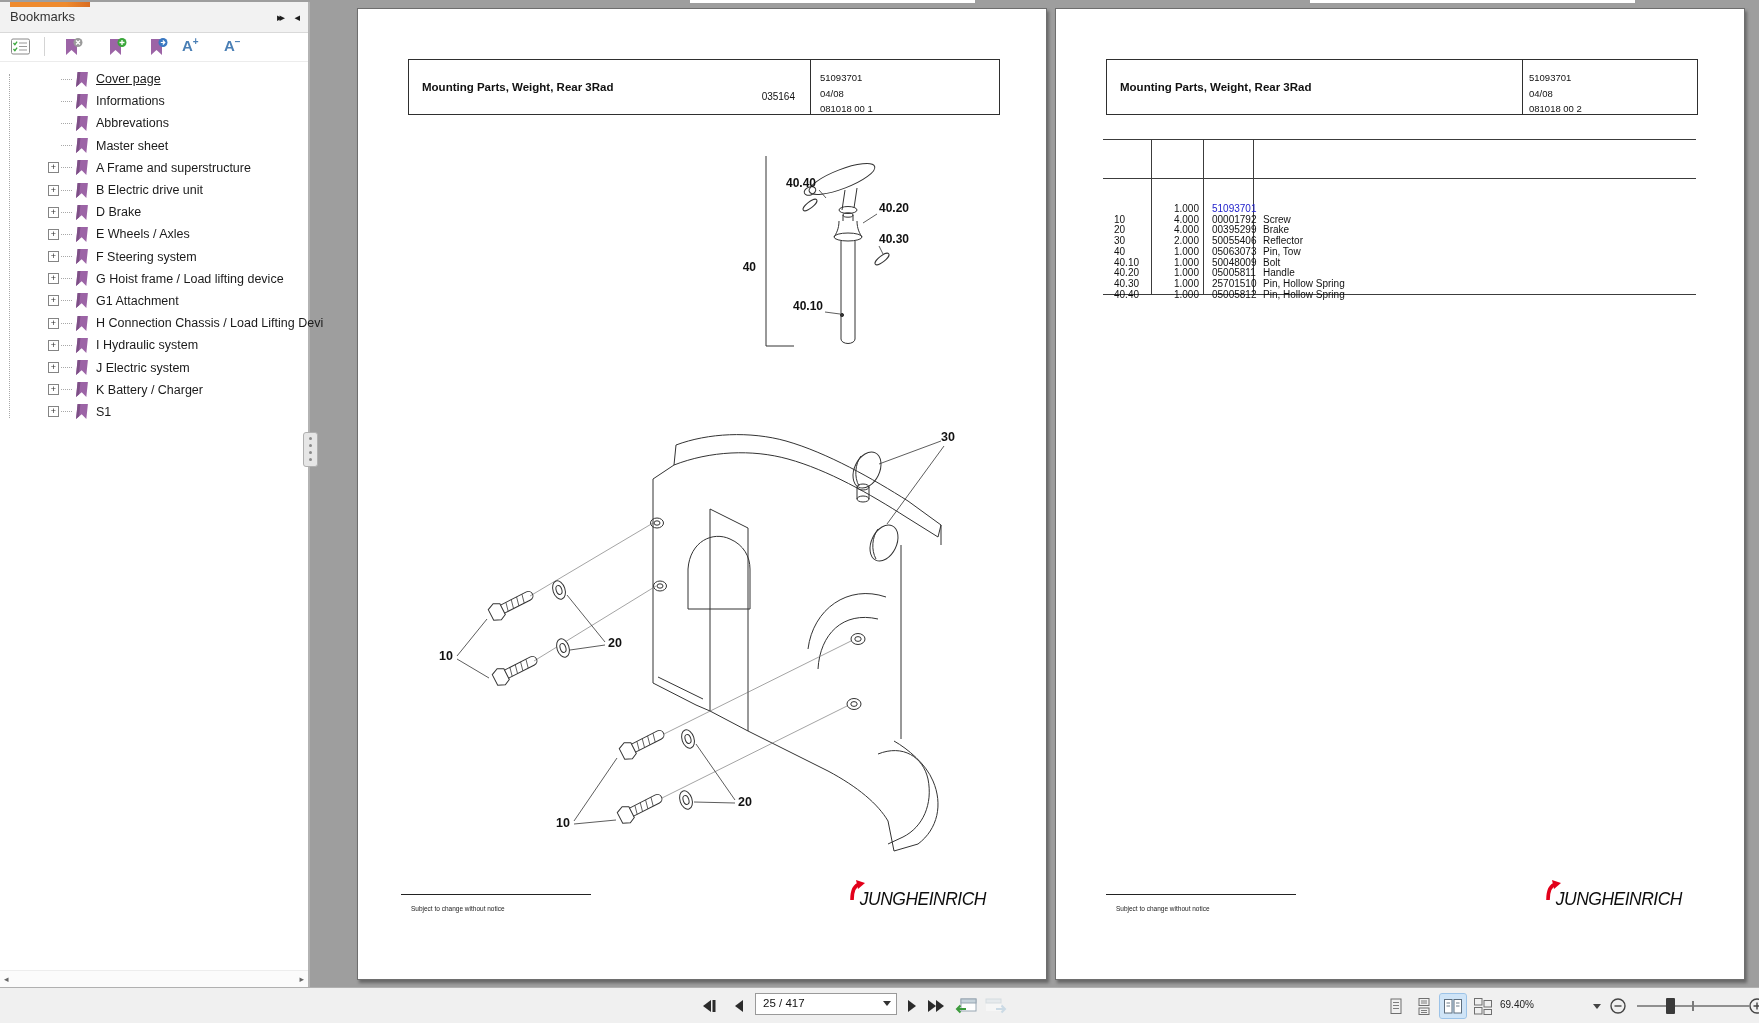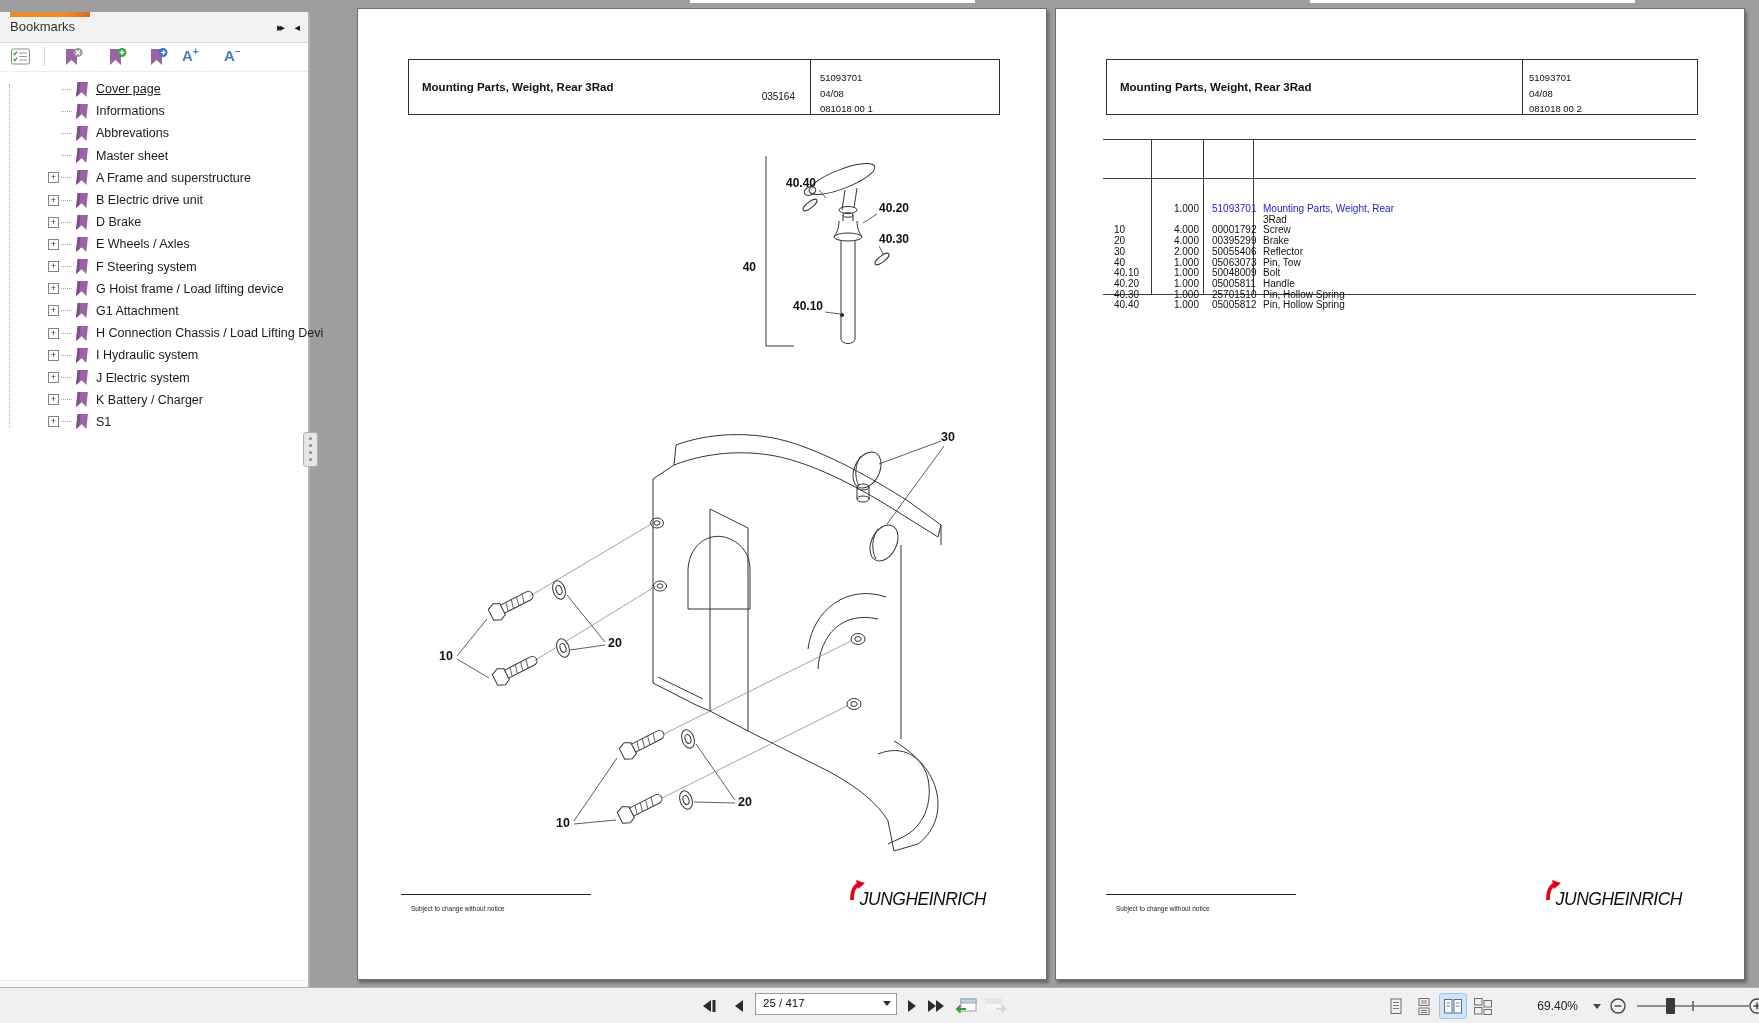--- a/index.html
+++ b/index.html
@@ -3,21 +3,21 @@
 <meta charset="utf-8">
 <style>
   html,body{margin:0;padding:0;background:#888;}
   #root{position:relative;width:1759px;height:1023px;overflow:hidden;background:#9e9e9e;
         font-family:"Liberation Sans",sans-serif;-webkit-font-smoothing:antialiased;}.vhide{visibility:hidden!important}
 
   
   .sliver{position:absolute;top:0;height:3px;background:#fff;}
 
   
-  #sidebar{position:absolute;left:0;top:12px;width:308px;height:987px;background:#fff;border-right:2px solid #b3b3b3;}
+  #sidebar{position:absolute;left:0;top:2px;width:308px;height:987px;background:#fff;border-right:2px solid #b3b3b3;}
   .orange-strip{position:absolute;left:10px;top:0;width:80px;height:5px;
       background:linear-gradient(90deg,#ee8a2e 70%,#d96d22);}
   .panel-header{position:absolute;left:0;top:0;width:100%;height:30px;background:#f2f2f2;
       border-bottom:1px solid #d9d9d9;}
   .panel-title{position:absolute;left:10px;top:0;line-height:30px;font-size:13px;color:#333;}
   .ph-btn{position:absolute;top:8px;font-size:11px;color:#1d1d1d;cursor:default;line-height:14px;}
   .ph-expand{right:26px;letter-spacing:-3px;}
   .ph-collapse{right:8px;}
   .panel-toolbar{position:absolute;left:0;top:31px;width:100%;height:28px;border-bottom:1px solid #ececec;}
   .pt-i{position:absolute;top:4px;}
@@ -84,21 +84,21 @@
   #statusbar{position:absolute;left:0;top:987px;width:1759px;height:36px;background:#f0f0f0;border-top:1px solid #b0b0b0;}
   .sb{position:absolute;top:0;height:36px;display:flex;align-items:center;}
   .navbtn{display:flex;align-items:center;justify-content:center;width:22px;height:24px;}
   .pagebox{position:absolute;left:755px;top:5px;width:142px;height:22px;background:#fff;
       border:1px solid #9a9a9a;box-sizing:border-box;font-size:11.5px;color:#111;}
   .pagebox .val{position:absolute;left:7px;top:3px;}
   .pagebox .caret{position:absolute;right:5px;top:7px;width:0;height:0;
       border-left:4px solid transparent;border-right:4px solid transparent;border-top:5px solid #333;}
   .viewbtn{position:absolute;top:6px;width:26px;height:24px;display:flex;align-items:center;justify-content:center;}
   .viewbtn.sel{background:#cfe4f7;outline:1px solid #9cc3e8;border-radius:2px;}
-  .zoomtxt{position:absolute;left:1500px;top:11px;width:78px;text-align:right;font-size:12px;color:#222;}
+  .zoomtxt{position:absolute;left:1500px;top:11px;width:78px;text-align:left;font-size:10px;color:#222;}
   .zcaret{position:absolute;left:1593px;top:16px;width:0;height:0;
       border-left:4px solid transparent;border-right:4px solid transparent;border-top:5px solid #444;}
   .ztrack{position:absolute;left:1637px;top:17px;width:112px;height:2px;background:#8f8f8f;}
   .ztick{position:absolute;left:1692px;top:13px;width:2px;height:10px;background:#7a7a7a;}
   .zthumb{position:absolute;left:1666px;top:10px;width:9px;height:16px;background:#3a3a3a;border-radius:1px;}
 </style>
 </head>
 <body>
 
 <div id="root">
@@ -450,21 +450,20 @@
     <div class="tline-v" style="left:147px;"></div>
     <div class="tline-v" style="left:197px;"></div>
 
 
     <div class="tbody">
 
         <div class="trow">
           <span class="c-item"></span>
           <span class="c-n">1.000</span>
           <span class="c-order blue">51093701</span>
-          <span class="c-desc"><span class="d1 blue">Mounting Parts, Weight, Rear</span><span class="d2">3Rad</span></span>
         </div>
 
         <div class="trow">
           <span class="c-item">10</span>
           <span class="c-n">4.000</span>
           <span class="c-order">00001792</span>
           <span class="c-desc"><span class="d1">Screw</span></span>
         </div>
 
         <div class="trow">

